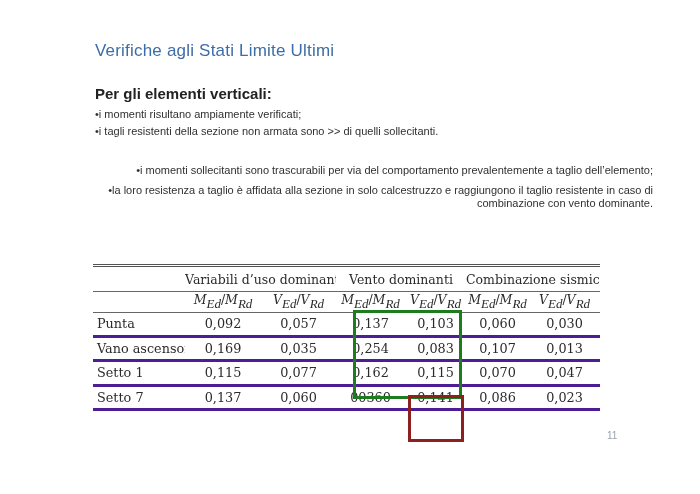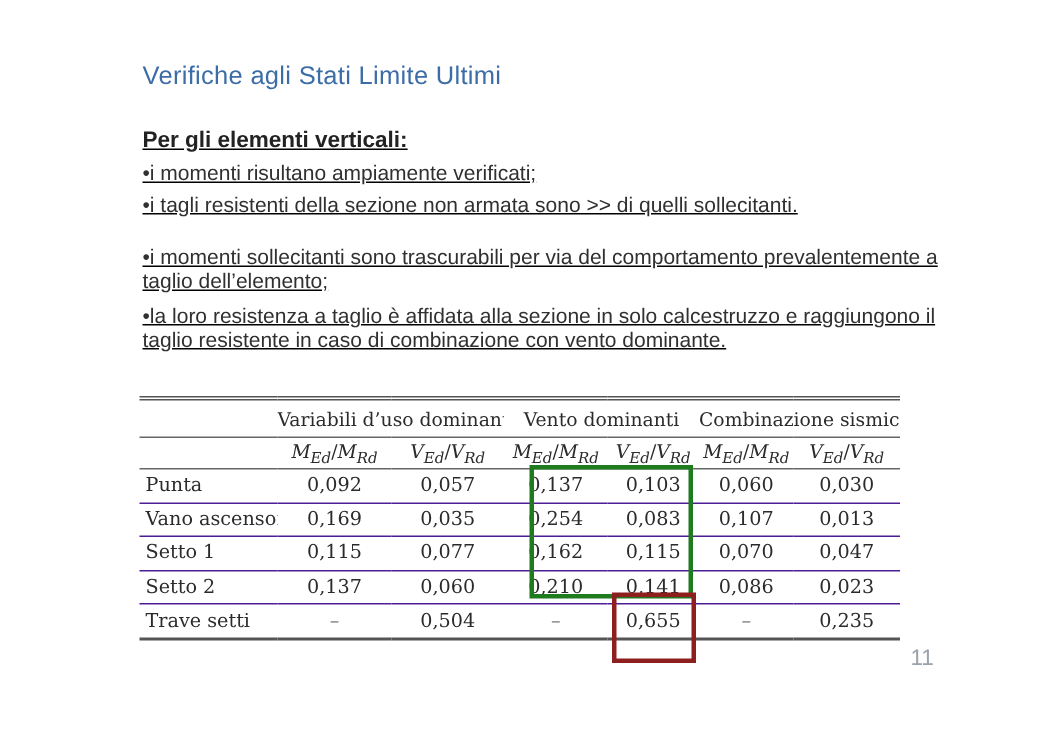--- a/index.html
+++ b/index.html
@@ -13,36 +13,36 @@
     padding-left: 21px;
   }
   .title {
     position: absolute;
     left: 95px;
     top: 41px;
     font-size: 17px;
     letter-spacing: 0.2px;
     color: #3d6da6;
   }
-  .section { position: absolute; left: 95px; width: 558px; text-decoration: underline; }
+  .section { position: absolute; left: 95px; width: 558px; }
   .sec1 { top: 85px; }
   .sec2 { top: 164px; }
   .sec-heading {
     font-size: 15px;
     font-weight: bold;
     color: #222222;
     margin: 0 0 6px 0;
   }
   .bullet {
-    font-size: 14px;
+    font-size: 11px;
     line-height: 1.12;
     color: #303030;
     margin: 0 0 5px 0;
   }
-  .sec2 .bullet { margin-bottom: 8px; }
+  .sec2 .bullet { margin-bottom: 8px; text-align: right; }
 
   table.results {
     position: absolute;
     left: 93px;
     top: 264px;
     width: 507px;
     border-collapse: collapse;
     table-layout: fixed;
     font-family: "DejaVu Serif", "Liberation Serif", serif;
     color: #2b2b2b;
@@ -61,25 +61,25 @@
     height: 24px;
     font-size: 12.5px;
     border-bottom: 1px solid #666666;
   }
   tr.sub-row th {
     height: 20px;
     font-size: 12.5px;
     border-bottom: 1px solid #666666;
   }
   tr.sub-row i, tr.sub-row sub { font-style: italic; }
-  tr.sub-row sub { font-size: 10px; }
+  tr.sub-row sub { font-size: 13px; font-family: Liberation Serif, serif; }
   tbody tr td, tbody tr th {
     height: 21.6px;
     font-size: 12.8px;
-    border-bottom: 1px solid #4c1d95;
+    border-bottom: 3px solid #4c1d95;
   }
   th.rowlabel {
     text-align: left !important;
     padding-left: 4px !important;
   }
   td.dash { color: #777777; }
 
   .hl-box {
     position: absolute;
     box-sizing: border-box;
@@ -87,21 +87,21 @@
     background: transparent;
     pointer-events: none;
   }
   .hl-green { left: 353px; top: 310px; width: 109px; height: 89px; z-index: 2; }
   .hl-red   { left: 408px; top: 395px; width: 56px;  height: 47px; z-index: 3; }
 
   .page-num {
     position: absolute;
     left: 607px;
     top: 430px;
-    font-size: 15px;
+    font-size: 10px;
     color: #9aa2aa;
   }
 </style>
 </head>
 <body>
 
 <div class="slide">
 
   <div class="title" style="color: rgb(61, 109, 166);">Verifiche agli Stati Limite Ultimi</div>
 
@@ -165,36 +165,27 @@
         <tr>
           <th class="rowlabel">Setto 1</th>
           <td class="">0,115</td>
           <td class="">0,077</td>
           <td class="">0,162</td>
           <td class="">0,115</td>
           <td class="">0,070</td>
           <td class="">0,047</td>
         </tr>
         <tr>
-          <th class="rowlabel">Setto 2</th>
+          <th class="rowlabel">Setto 7</th>
           <td class="">0,137</td>
           <td class="">0,060</td>
-          <td class="">0,210</td>
+          <td class="">00360</td>
           <td class="">0,141</td>
           <td class="">0,086</td>
           <td class="">0,023</td>
-        </tr>
-        <tr>
-          <th class="rowlabel">Trave setti</th>
-          <td class="dash">–</td>
-          <td class="">0,504</td>
-          <td class="dash">–</td>
-          <td class="">0,655</td>
-          <td class="dash">–</td>
-          <td class="">0,235</td>
         </tr>
       </tbody>
   </table>
 
   <div class="hl-box hl-green" style="border-color: rgb(30, 123, 30);"></div>
   <div class="hl-box hl-red" style="border-color: rgb(142, 31, 31);"></div>
 
   <div class="page-num" style="color: rgb(154, 162, 170);">11</div>
 
 </div>

